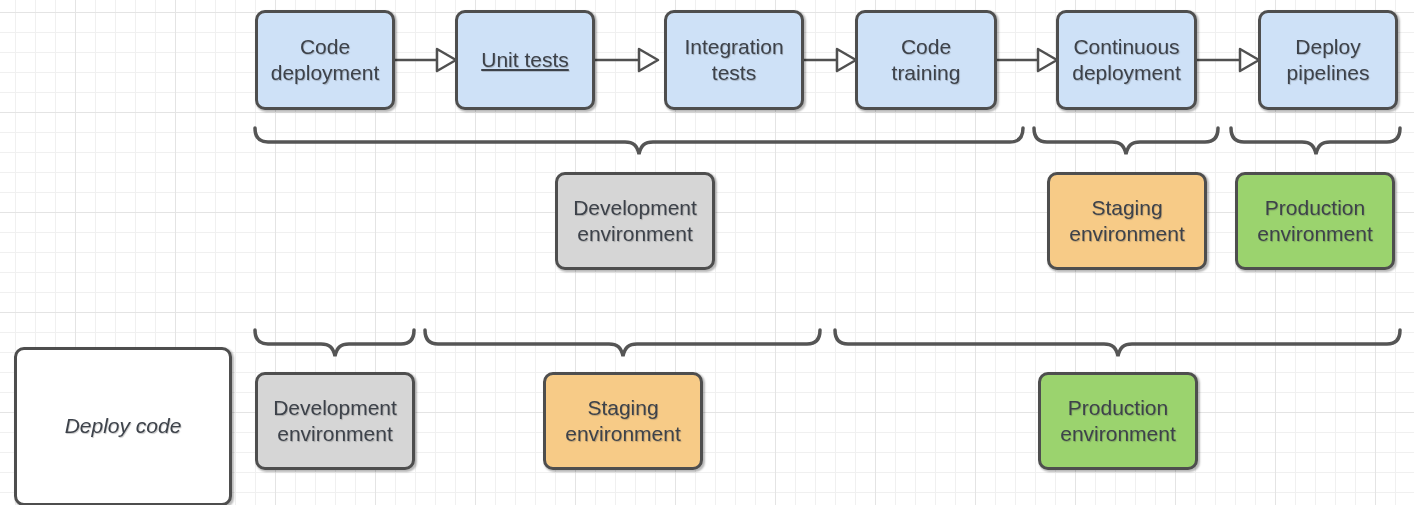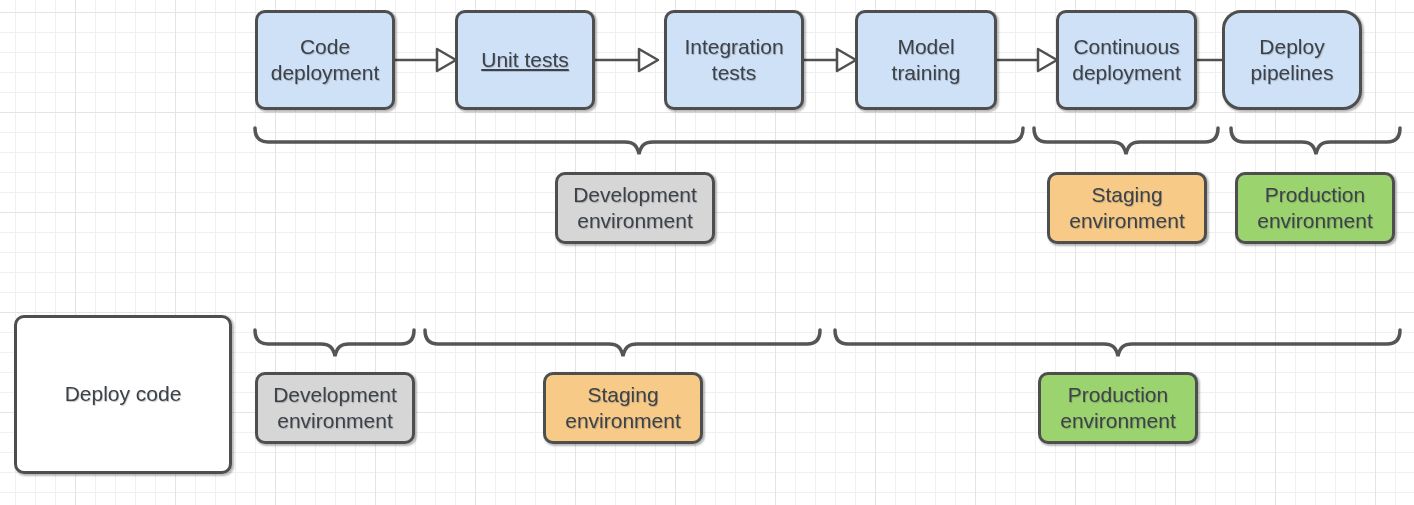--- a/index.html
+++ b/index.html
@@ -36,21 +36,21 @@
     justify-content: center;
     text-align: center;
     color: #3d424a;
     font-size: 21px;
     line-height: 1.25;
     padding: 4px 9px;
     box-shadow: 1.5px 1.5px 2px rgba(0,0,0,0.28);
     text-shadow: 0.8px 0.8px 0.8px rgba(70,70,70,0.30);
   }
   .stage   { top: 10px;  width: 140px; height: 100px; }
-  .envbox  { width: 160px; height: 72px; }
+  .envbox  { width: 160px; height: 98px; }
   .env-r1  { top: 172px; }
   .env-r2  { top: 372px; }
   .lane {
     left: 14px;
     width: 218px;
     height: 160px;
     background: #ffffff;
   }
   .stroke-line { stroke: #505050; stroke-width: 2.5; fill: none; }
   .arrow-head  { stroke: #505050; stroke-width: 2.5; fill: #ffffff; stroke-linejoin: round; }
@@ -96,30 +96,30 @@
   <div class="node stage" style="left: 255px; background-color: rgb(206, 225, 247);">
     <span>Code deployment</span>
   </div>
   <div class="node stage" style="left: 455px; background-color: rgb(206, 225, 247); text-decoration: underline;">
     <span>Unit tests</span>
   </div>
   <div class="node stage" style="left: 664px; background-color: rgb(206, 225, 247);">
     <span>Integration tests</span>
   </div>
   <div class="node stage" style="left: 855px; width: 142px; background-color: rgb(206, 225, 247);">
-    <span>Model training</span>
+    <span>Code training</span>
   </div>
   <div class="node stage" style="left: 1056px; width: 141px; background-color: rgb(206, 225, 247);">
     <span>Continuous deployment</span>
   </div>
-  <div class="node stage" style="left: 1222px; background-color: rgb(206, 225, 247); border-radius: 19px;">
+  <div class="node stage" style="left: 1258px; background-color: rgb(206, 225, 247);">
     <span>Deploy pipelines</span>
   </div>
 
-  <div class="node lane" style="top: 315px; height: 159px; background-color: rgb(255, 255, 255);">
+  <div class="node lane" style="top: 347px; height: 159px; background-color: rgb(255, 255, 255); font-style: italic;">
     <span>Deploy code</span>
   </div>
 
   <div class="node envbox env-r1" style="left: 555px; background-color: rgb(214, 214, 214);">
     <span>Development environment</span>
   </div>
   <div class="node envbox env-r1" style="left: 1047px; background-color: rgb(247, 203, 135);">
     <span>Staging environment</span>
   </div>
   <div class="node envbox env-r1" style="left: 1235px; background-color: rgb(155, 211, 110);">

